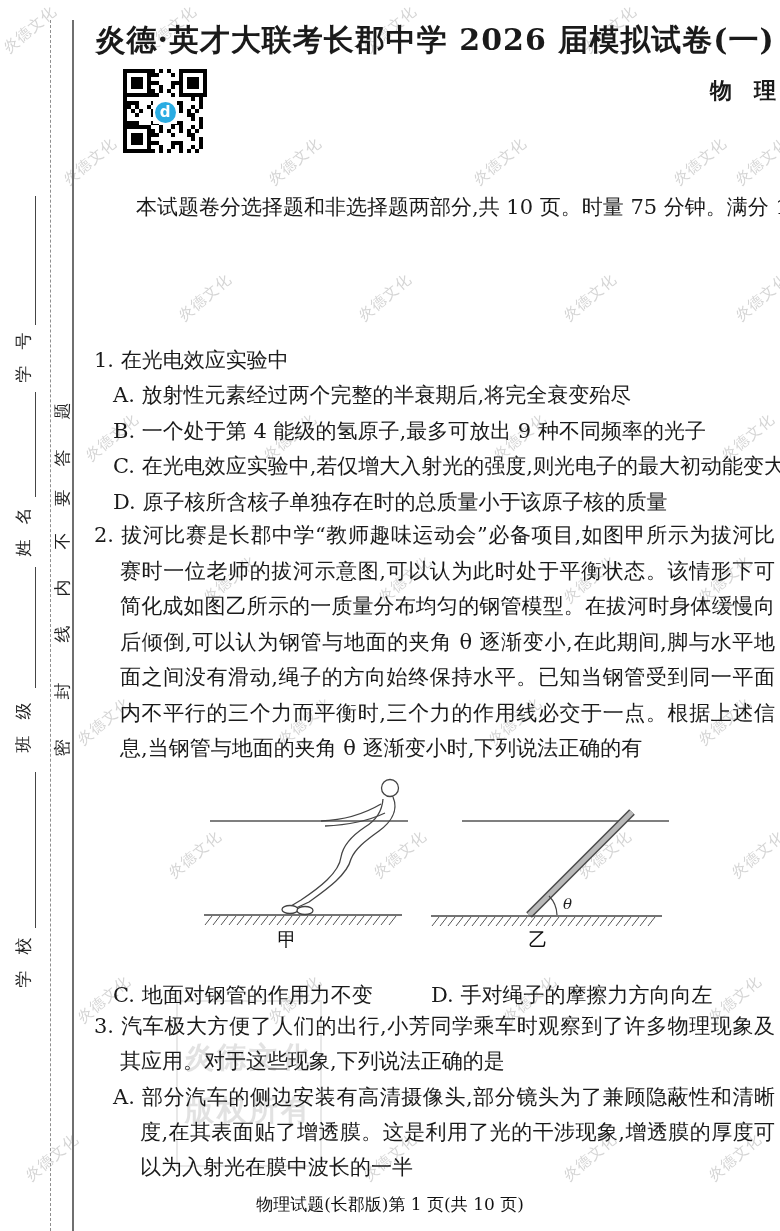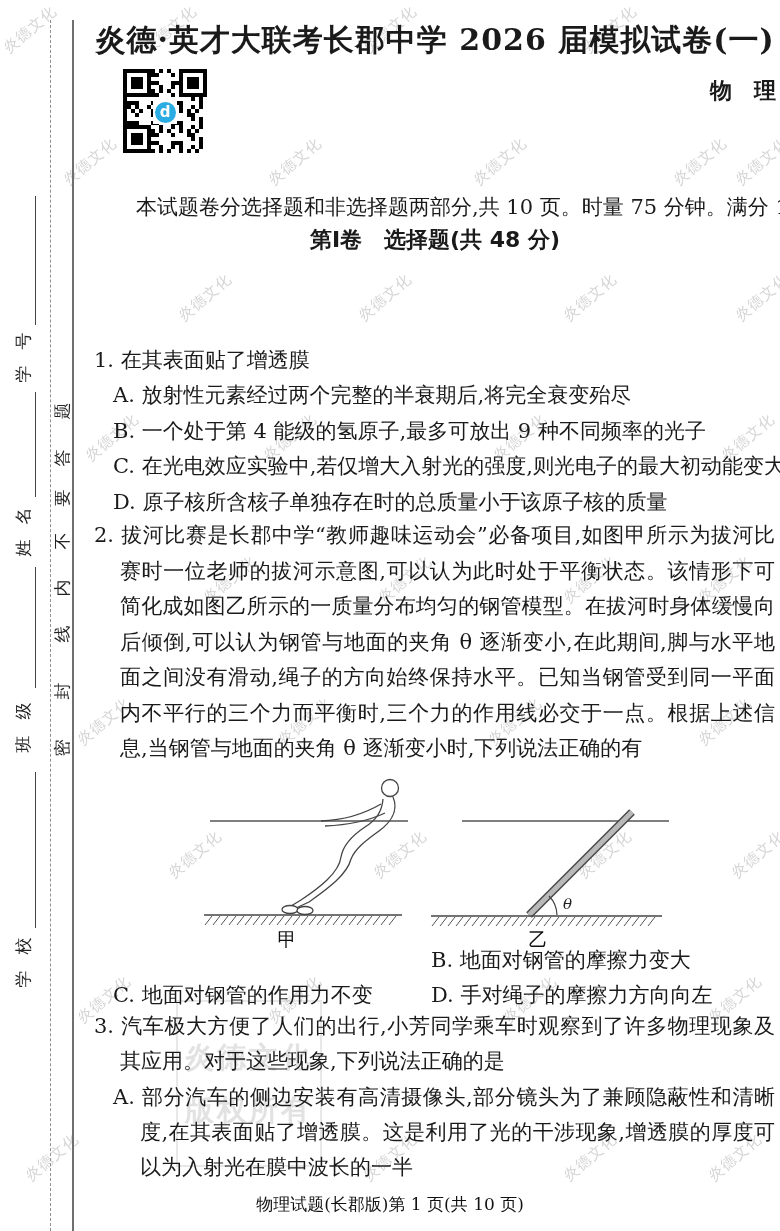--- a/index.html
+++ b/index.html
@@ -337,25 +337,24 @@
     <div class="qr-logo">
       <div class="disc">d</div>
     </div>
   </div>
 
   <div class="abs subject sans">物　理</div>
 
 
   <div class="abs intro">本试题卷分选择题和非选择题两部分,共 10 页。时量 75 分钟。满分 100 分。</div>
 
-  <div class="abs part-heading sans">第Ⅰ卷　选择题(共 48 分)</div>
 
 
   <div class="abs q1">
-    <div><span>1.</span> <span>在其表面贴了增透膜</span></div>
+    <div><span>1.</span> <span>在光电效应实验中</span></div>
     <div class="opt">A. 放射性元素经过两个完整的半衰期后,将完全衰变殆尽</div>
     <div class="opt">B. 一个处于第 4 能级的氢原子,最多可放出 9 种不同频率的光子</div>
     <div class="opt">C. 在光电效应实验中,若仅增大入射光的强度,则光电子的最大初动能变大</div>
     <div class="opt">D. 原子核所含核子单独存在时的总质量小于该原子核的质量</div>
   </div>
 
   <div class="abs q2"><span>2.</span> <span>拔河比赛是长郡中学“教师趣味运动会”必备项目,如图甲所示为拔河比赛时一位老师的拔河示意图,可以认为此时处于平衡状态。该情形下可简化成如图乙所示的一质量分布均匀的钢管模型。在拔河时身体缓慢向后倾倒,可以认为钢管与地面的夹角 θ 逐渐变小,在此期间,脚与水平地面之间没有滑动,绳子的方向始终保持水平。已知当钢管受到同一平面内不平行的三个力而平衡时,三个力的作用线必交于一点。根据上述信息,当钢管与地面的夹角 θ 逐渐变小时,下列说法正确的有</span></div>
 
   <svg class="abs fig" viewBox="0 0 570 180">
 
@@ -378,21 +377,20 @@
     <line x1="379" y1="145" x2="482" y2="42" stroke="#b9b9b9" stroke-width="5"></line>
     <path d="M407,145 A28,28 0 0 0 399,126" stroke="#444" stroke-width="1.2" fill="none"></path>
     <text x="413" y="139" font-size="15" font-style="italic" fill="#222">θ</text>
     <line x1="281" y1="146" x2="512" y2="146" stroke="#444" stroke-width="1.6"></line>
     <path stroke="#555" stroke-width="1" fill="none" d="M289 147L282 156M297 147L290 156M305 147L298 156M313 147L306 156M321 147L314 156M329 147L322 156M337 147L330 156M345 147L338 156M353 147L346 156M361 147L354 156M369 147L362 156M377 147L370 156M385 147L378 156M393 147L386 156M401 147L394 156M409 147L402 156M417 147L410 156M425 147L418 156M433 147L426 156M441 147L434 156M449 147L442 156M457 147L450 156M465 147L458 156M473 147L466 156M481 147L474 156M489 147L482 156M497 147L490 156M505 147L498 156"></path>
     <text x="388" y="176" font-size="19" fill="#111" text-anchor="middle">乙</text>
   </svg>
 
   <div class="abs q2opts">
     <div class="row">
-      <span class="c2">B. 地面对钢管的摩擦力变大</span>
     </div>
     <div class="row">
       <span class="c1">C. 地面对钢管的作用力不变</span>
       <span class="c2">D. 手对绳子的摩擦力方向向左</span>
     </div>
   </div>
 
   <div class="abs q3">
     <div class="stem-p"><span>3.</span> <span>汽车极大方便了人们的出行,小芳同学乘车时观察到了许多物理现象及其应用。对于这些现象,下列说法正确的是</span></div>
     <div class="opt">A. 部分汽车的侧边安装有高清摄像头,部分镜头为了兼顾隐蔽性和清晰度,在其表面贴了增透膜。这是利用了光的干涉现象,增透膜的厚度可以为入射光在膜中波长的一半</div>

